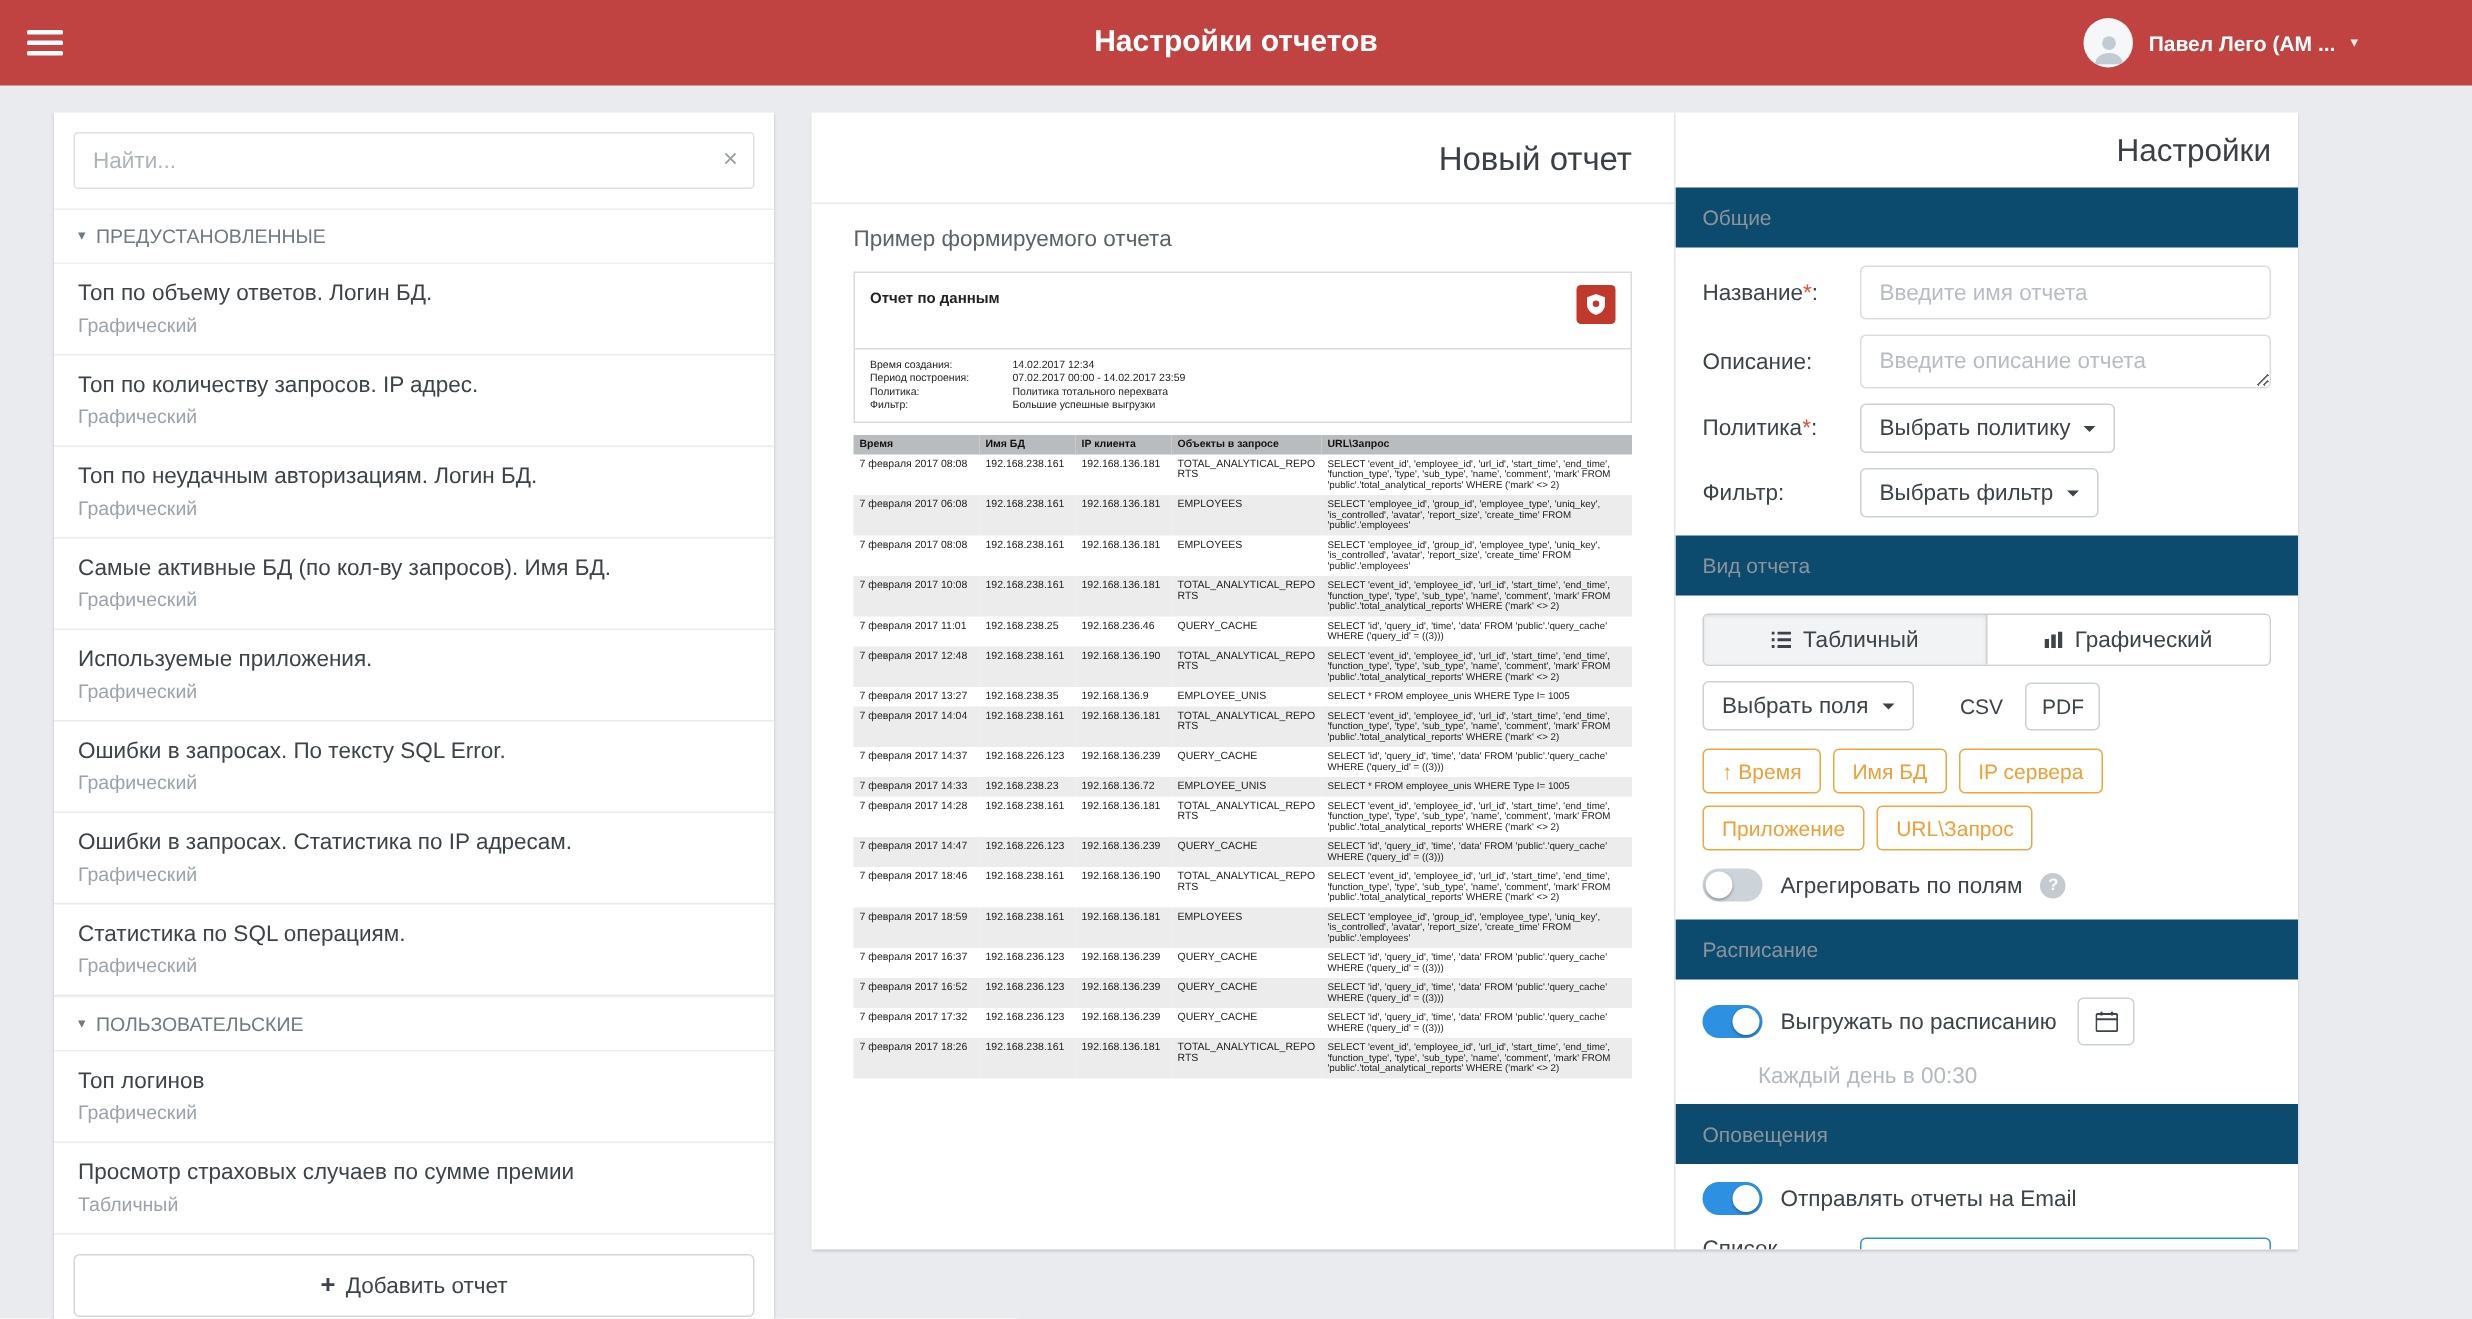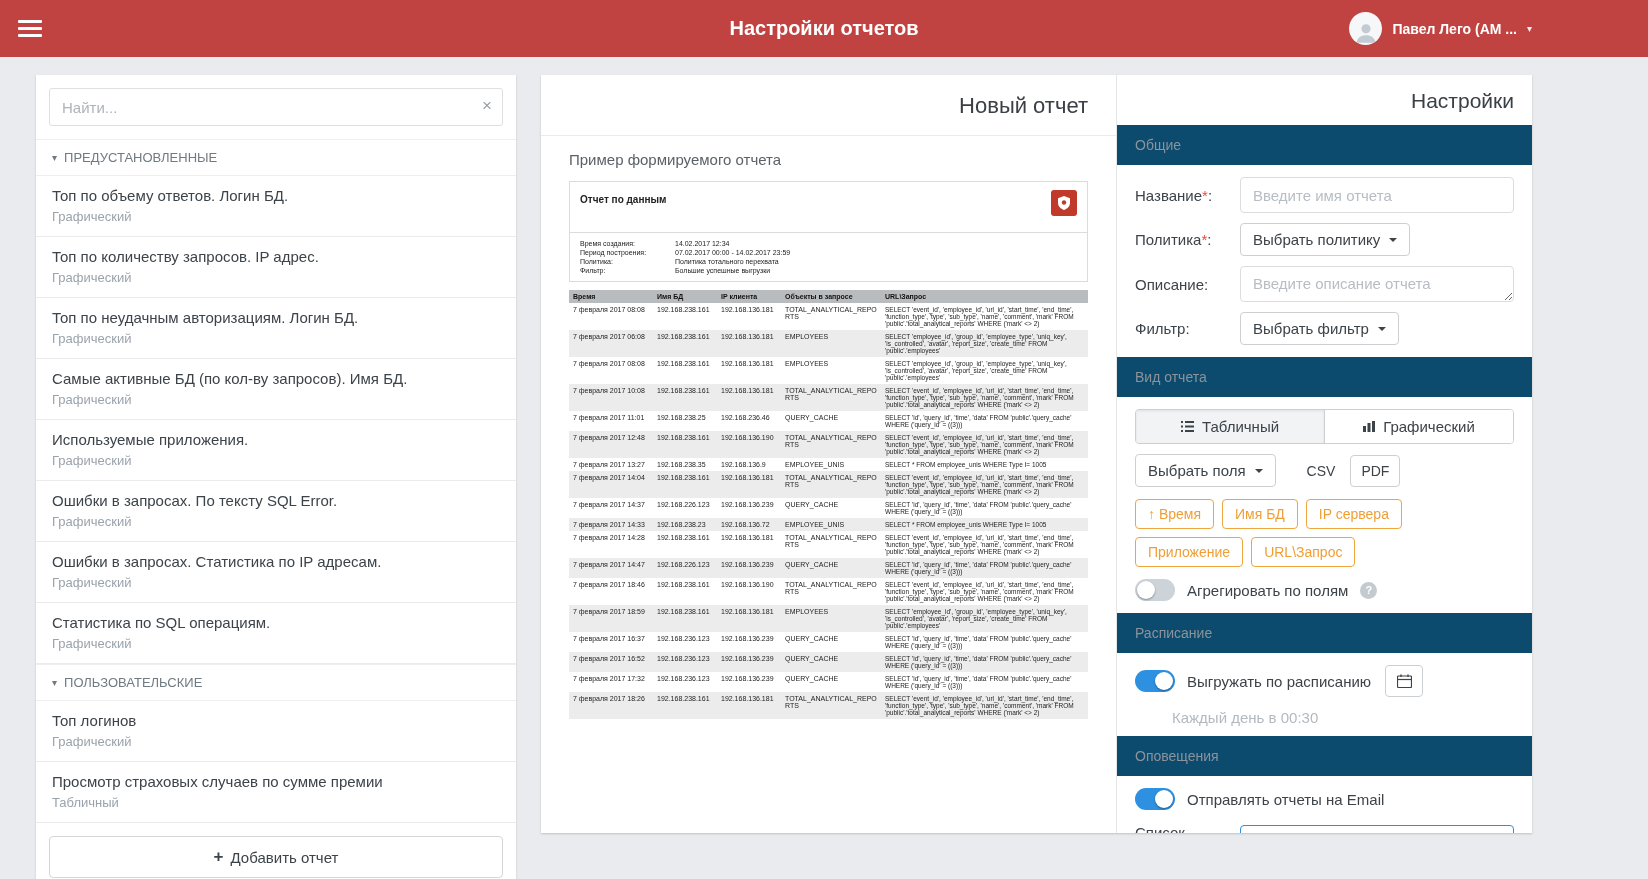--- a/index.html
+++ b/index.html
@@ -7,21 +7,21 @@
   body {
     width:1648px; height:879px; overflow:hidden;
     font-family:"Liberation Sans","DejaVu Sans",sans-serif;
     background:#e9ebee; color:#3c4349;
   }
   
   .topbar { height:57px; background:#c04341; display:flex; align-items:center; position:relative; color:#fff; }
   .burger { margin-left:18px; width:24px; cursor:pointer; z-index:2; }
   .burger div { height:3px; background:#fff; margin:4px 0; border-radius:1px; }
   .topbar-title { position:absolute; left:0; right:0; text-align:center; font-size:20px; font-weight:bold; }
-  .user { margin-left:auto; display:flex; align-items:center; gap:10px; margin-right:116px; z-index:2; cursor:pointer; }
+  .user { margin-left:auto; display:flex; align-items:center; gap:10px; margin-right:76px; z-index:2; cursor:pointer; }
   .avatar { width:33px; height:33px; border-radius:50%; background:#f5f7f8; display:flex; align-items:flex-end; justify-content:center; overflow:hidden; }
   .user-name { font-size:14px; font-weight:bold; white-space:nowrap; }
   .user-caret { font-size:10px; opacity:.9; }
 
   
   .content { display:flex; align-items:flex-start; gap:25px; padding:18px 116px 0 36px; height:776px; }
   .card { background:#fff; box-shadow:0 1px 2px rgba(0,0,0,.18); }
 
   
   .sidebar { width:480px; flex:none; }
@@ -371,29 +371,29 @@
     <section class="settings-pane">
       <div class="pane-title">Настройки</div>
 
       <div class="sec-bar">Общие</div>
       <div class="form">
         <div class="frow">
           <label><span>Название</span><span class="req">*</span><span>:</span></label>
           <input class="txt-input" type="text" placeholder="Введите имя отчета" style="">
         </div>
         <div class="frow">
+          <label><span>Описание</span><span>:</span></label>
+          <textarea class="txt-input" placeholder="Введите описание отчета" style=""></textarea>
+        </div>
+        <div class="frow">
           <label><span>Политика</span><span class="req">*</span><span>:</span></label>
           <button class="dd-btn">
             <span>Выбрать политику</span>
               <span class="caret"></span>
           </button>
-        </div>
-        <div class="frow">
-          <label><span>Описание</span><span>:</span></label>
-          <textarea class="txt-input" placeholder="Введите описание отчета" style=""></textarea>
         </div>
         <div class="frow">
           <label><span>Фильтр</span><span>:</span></label>
           <button class="dd-btn">
             <span>Выбрать фильтр</span>
               <span class="caret"></span>
           </button>
         </div>
       </div>
 

